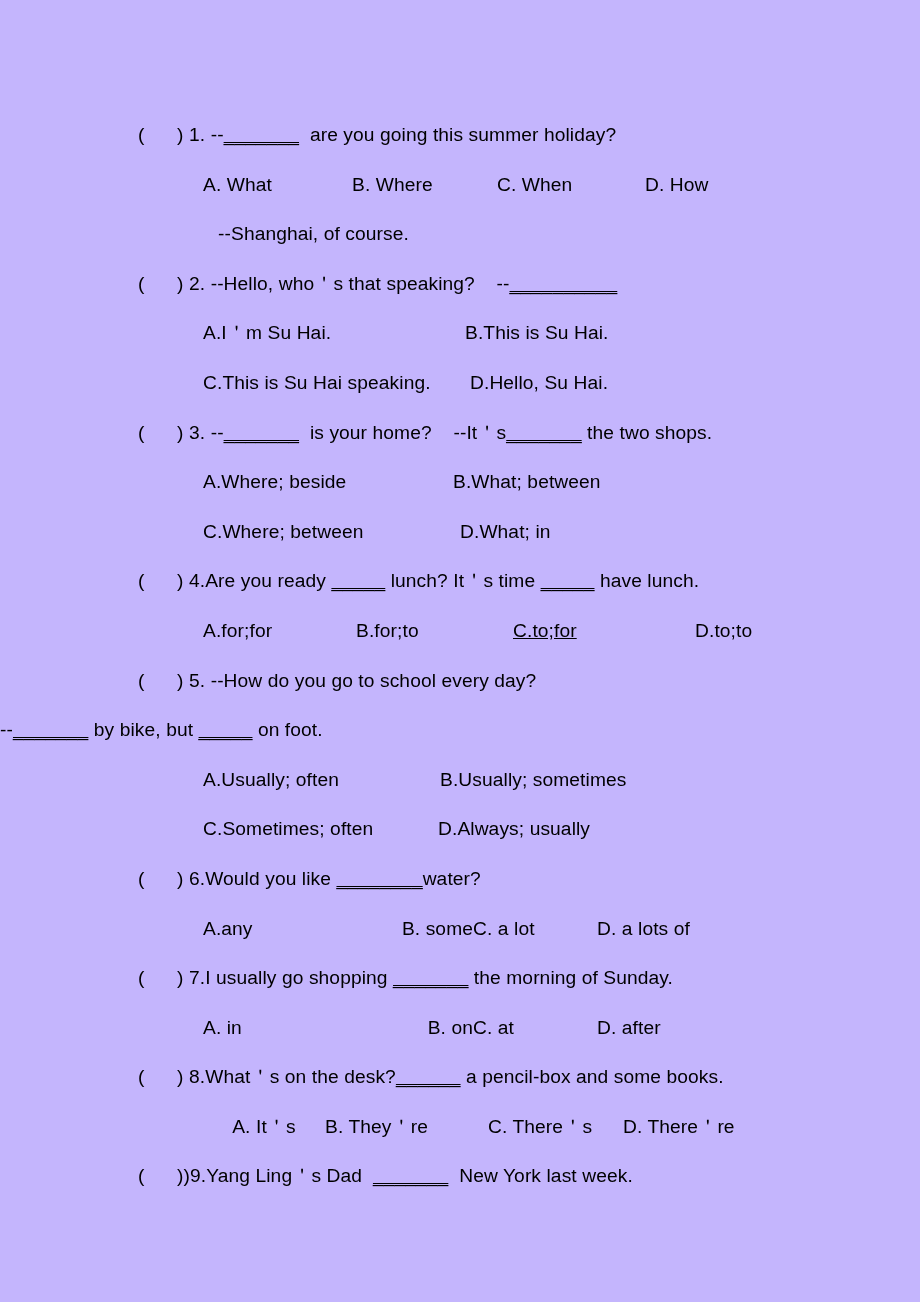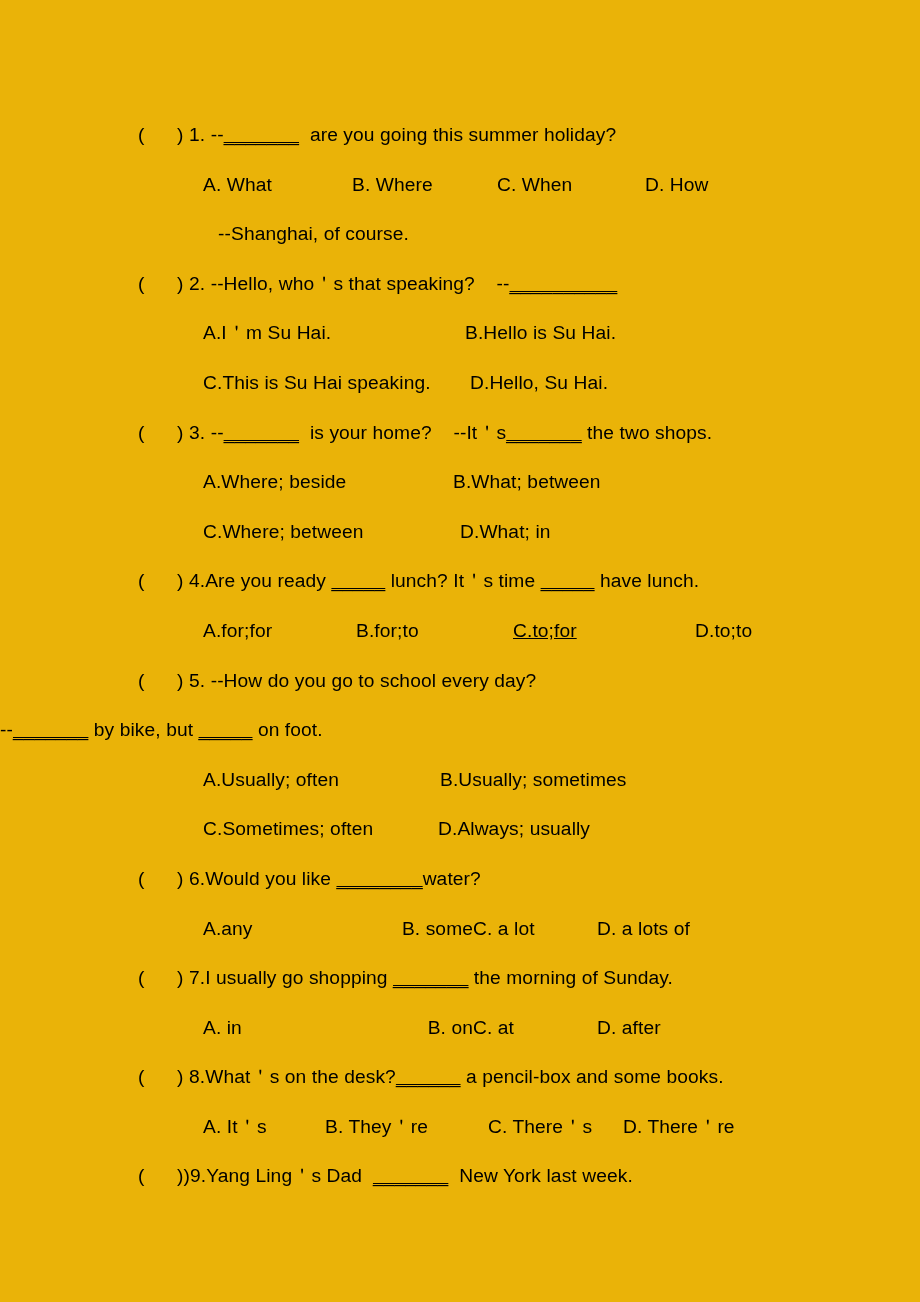--- a/index.html
+++ b/index.html
@@ -8,21 +8,21 @@
     background: #ffffff;
   }
   body {
     font-family: "Liberation Sans", sans-serif;
     color: #000000;
   }
   .page {
     position: relative;
     width: 920px;
     height: 1302px;
-    background: #eab308;
+    background: #c4b5fd;
     overflow: hidden;
     box-sizing: border-box;
   }
   .worksheet {
     position: absolute;
     left: 0;
     top: 110px;
     width: 920px;
   }
   .q-block {
@@ -63,21 +63,21 @@
   .cols-w .opt:nth-child(3) { width: 148px; }
 
   .cols-x .opt:nth-child(1) { width: 153px; }
   .cols-x .opt:nth-child(2) { width: 157px; }
   .cols-x .opt:nth-child(3) { width: 182px; text-decoration: underline; }
 
   .cols-y .opt:nth-child(1) { width: 137px; }
   .cols-y .opt:nth-child(2) { width: 133px; text-align: right; }
   .cols-y .opt:nth-child(3) { width: 124px; }
 
-  .cols-z .opt:nth-child(1) { width: 122px; }
+  .cols-z .opt:nth-child(1) { width: 122px; text-align: center; }
   .cols-z .opt:nth-child(2) { width: 143px; }
   .cols-z .opt:nth-child(3) { width: 135px; margin-left: 20px; }
 
   
   .cols-2a .opt:nth-child(1) { width: 262px; }
   .cols-2b .opt:nth-child(1) { width: 267px; }
   .cols-2c .opt:nth-child(1) { width: 250px; }
   .cols-2d .opt:nth-child(1) { width: 257px; }
   .cols-2e .opt:nth-child(1) { width: 237px; }
   .cols-2f .opt:nth-child(1) { width: 235px; }
@@ -94,21 +94,21 @@
   <div class="worksheet">
 
     <div class="q-block">
       <div class="line stem"><span class="bracket">(      )</span><span> 1. --</span><span class="blank">_______</span><span>  are you going this summer holiday?</span></div>
       <div class="line opts cols-w"><span class="opt">A. What</span><span class="opt">B. Where</span><span class="opt">C. When</span><span class="opt">D. How</span></div>
       <div class="line cont">--Shanghai, of course.</div>
     </div>
 
     <div class="q-block">
       <div class="line stem"><span class="bracket">(      )</span><span> 2. --Hello, who＇s that speaking?    --</span><span class="blank">__________</span></div>
-      <div class="line opts cols-2a"><span class="opt">A.I＇m Su Hai.</span><span class="opt">B.Hello is Su Hai.</span></div>
+      <div class="line opts cols-2a"><span class="opt">A.I＇m Su Hai.</span><span class="opt">B.This is Su Hai.</span></div>
       <div class="line opts cols-2b"><span class="opt">C.This is Su Hai speaking.</span><span class="opt">D.Hello, Su Hai.</span></div>
     </div>
 
     <div class="q-block">
       <div class="line stem"><span class="bracket">(      )</span><span> 3. --</span><span class="blank">_______</span><span>  is your home?    --It＇s</span><span class="blank">_______</span><span> the two shops.</span></div>
       <div class="line opts cols-2c"><span class="opt">A.Where; beside</span><span class="opt">B.What; between</span></div>
       <div class="line opts cols-2d"><span class="opt">C.Where; between</span><span class="opt">D.What; in</span></div>
     </div>
 
     <div class="q-block">

